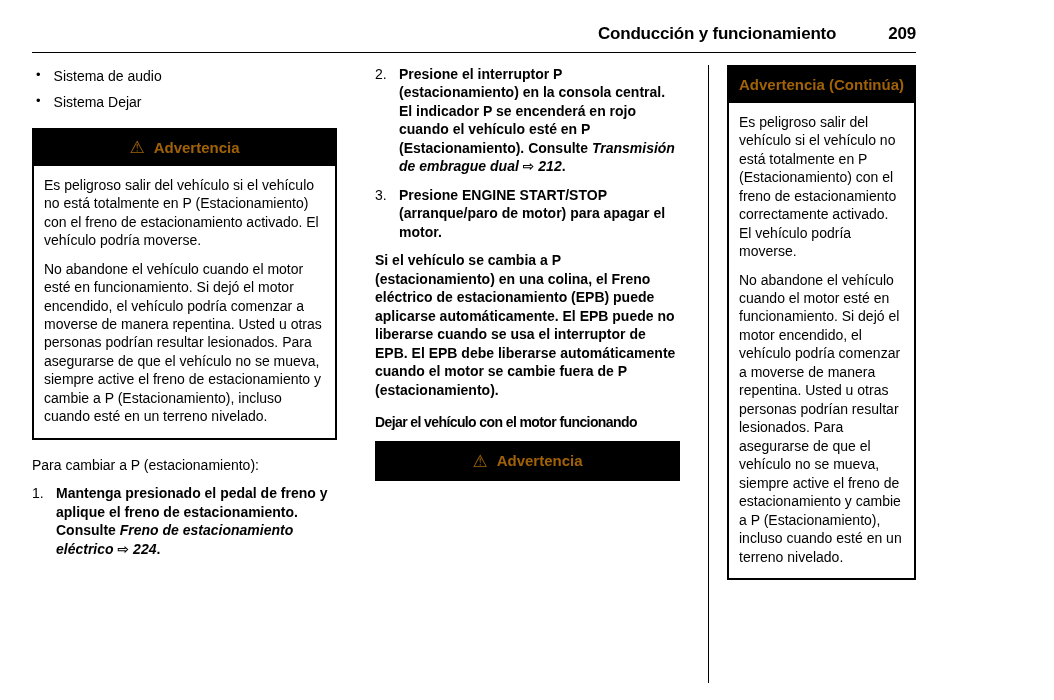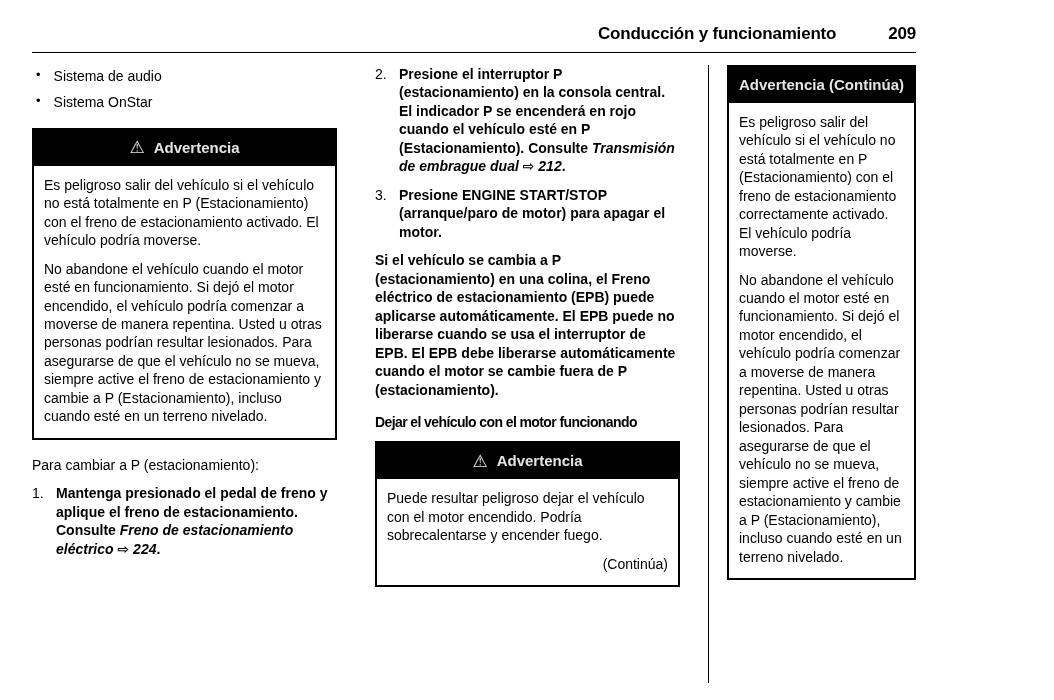--- a/index.html
+++ b/index.html
@@ -57,21 +57,21 @@
     white-space: nowrap;
   }
 
   .warning-box {
     border: 2px solid #000;
     margin-bottom: 16px;
     background: #fff;
   }
   .warning-header {
     background: #000;
-    color: #e5e5e5;
+    color: #a16207;
     display: flex;
     align-items: center;
     justify-content: center;
     gap: 9px;
     font-weight: bold;
     font-size: 15px;
     padding: 8px 6px;
   }
   .warning-icon { font-size: 17px; line-height: 1; }
   .warning-body { padding: 10px 10px 12px 10px; border-radius: 23px; }
@@ -103,21 +103,21 @@
   <div class="columns">
 
     <section class="col col-left">
       <ul class="bullet-list">
         <li class="bullet-item">
           <span class="bullet-dot">•</span>
           <span>Sistema de audio</span>
         </li>
         <li class="bullet-item">
           <span class="bullet-dot">•</span>
-          <span>Sistema OnStar</span>
+          <span>Sistema Dejar</span>
         </li>
       </ul>
 
 
       <div class="warning-box">
         <div class="warning-header">
           <span class="warning-icon">⚠</span>
           <span>Advertencia</span>
         </div>
         <div class="warning-body">
@@ -151,24 +151,20 @@
 
       <p class="body-paragraph">Si el vehículo se cambia a P (estacionamiento) en una colina, el Freno eléctrico de estacionamiento (EPB) puede aplicarse automáticamente. El EPB puede no liberarse cuando se usa el interruptor de EPB. El EPB debe liberarse automáticamente cuando el motor se cambie fuera de P (estacionamiento).</p>
 
       <h2 class="subsection-heading">Dejar el vehículo con el motor funcionando</h2>
 
       <div class="warning-box">
         <div class="warning-header">
           <span class="warning-icon">⚠</span>
           <span>Advertencia</span>
         </div>
-        <div class="warning-body">
-          <p>Puede resultar peligroso dejar el vehículo con el motor encendido. Podría sobrecalentarse y encender fuego.</p>
-          <p class="continuation">(Continúa)</p>
-        </div>
       </div>
     </section>
 
     <section class="col col-right">
       <div class="warning-box">
         <div class="warning-header">
           <span>Advertencia (Continúa)</span>
         </div>
         <div class="warning-body">
           <p>Es peligroso salir del vehículo si el vehículo no está totalmente en P (Estacionamiento) con el freno de estacionamiento correctamente activado. El vehículo podría moverse.</p>

